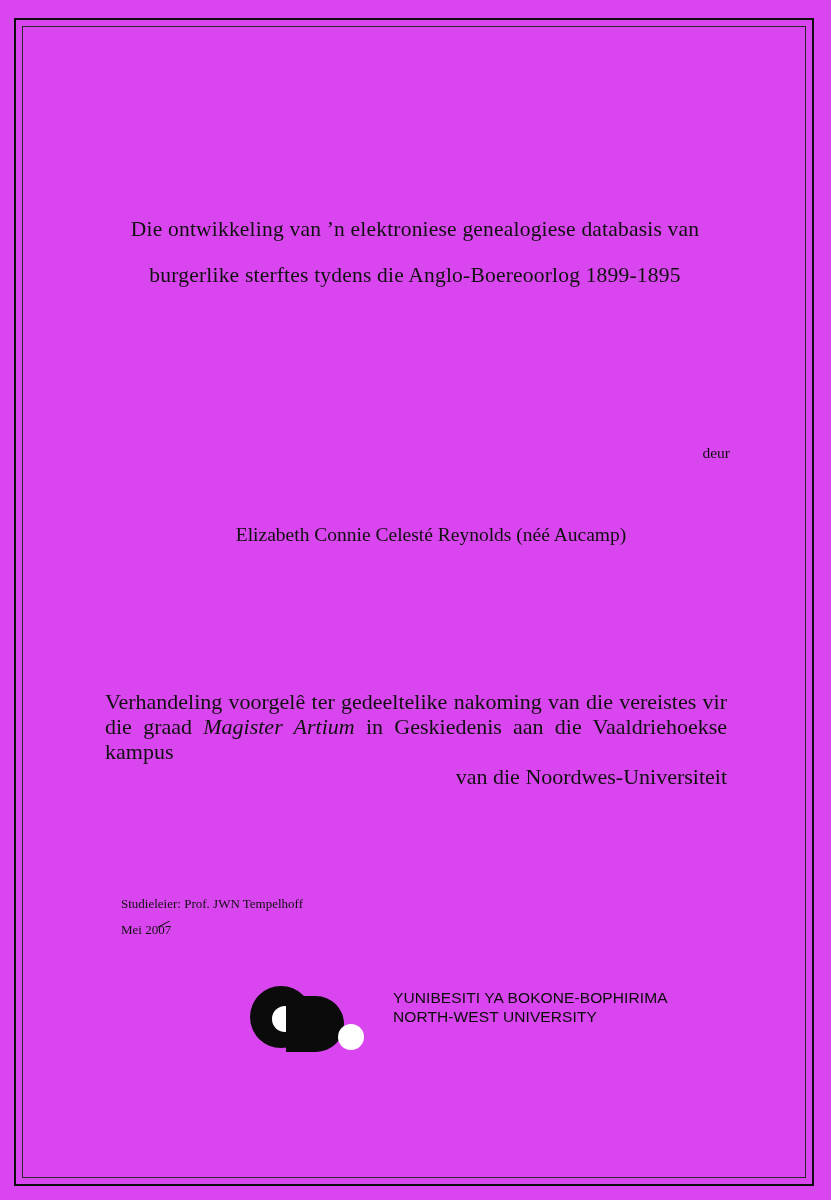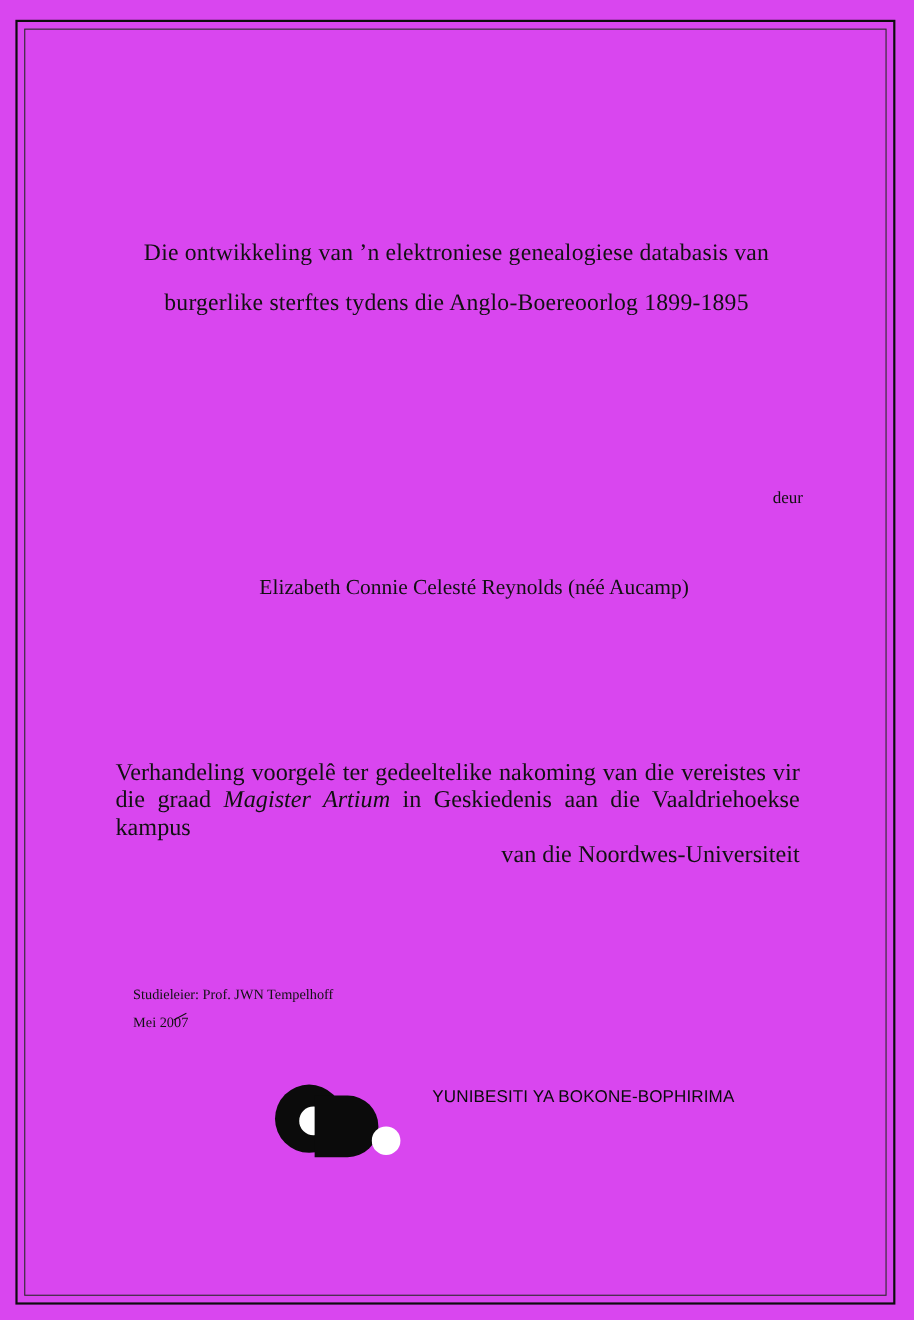--- a/index.html
+++ b/index.html
@@ -232,17 +232,18 @@
         <div class="logo-c">
           <div class="logo-c-notch"></div>
           <div class="logo-c-mouth"></div>
         </div>
         <div class="logo-d">
           <div class="logo-d-hole"></div>
         </div>
       </div>
       <div class="logo-text">
         <div>YUNIBESITI YA BOKONE-BOPHIRIMA</div>
+        <div>NORTH-WEST UNIVERSITY</div>
       </div>
     </div>
 
   </div>
 </div>
 
 </body></html>

